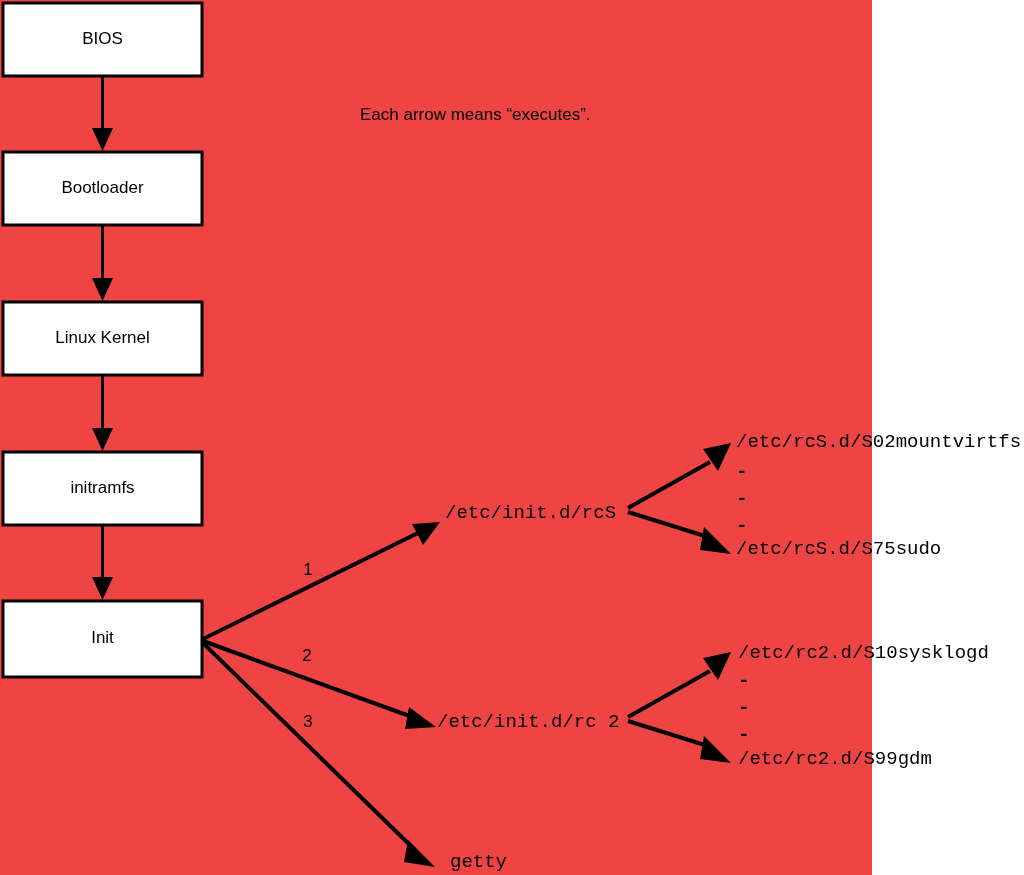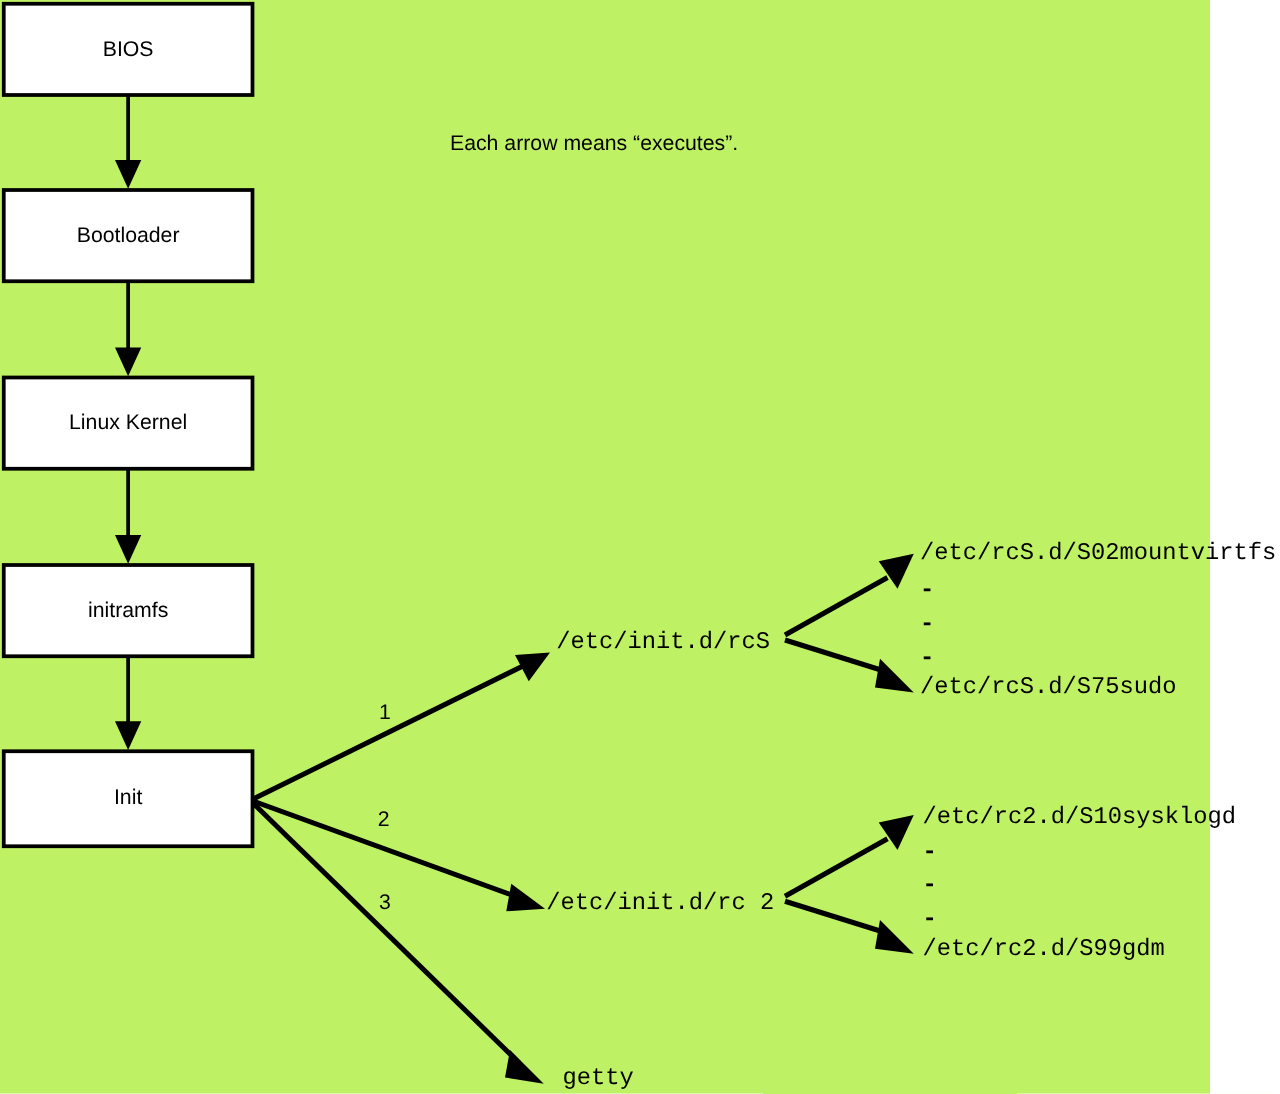--- a/index.html
+++ b/index.html
@@ -8,23 +8,24 @@
     background: #ffffff;
   }
   body {
     width: 1024px;
     height: 875px;
     overflow: hidden;
     font-family: "Liberation Sans", sans-serif;
   }
   #diagram-root {
     position: relative;
-    width: 968px;
+    width: 856px;
     height: 875px;
-    background: #bef264;
+    background: #ef4444;
+    padding-left: 16px;
   }
   svg#boot-diagram {
     position: absolute;
     top: 0;
     left: 0;
     width: 1024px;
     height: 875px;
     display: block;
   }
   .box-rect {

